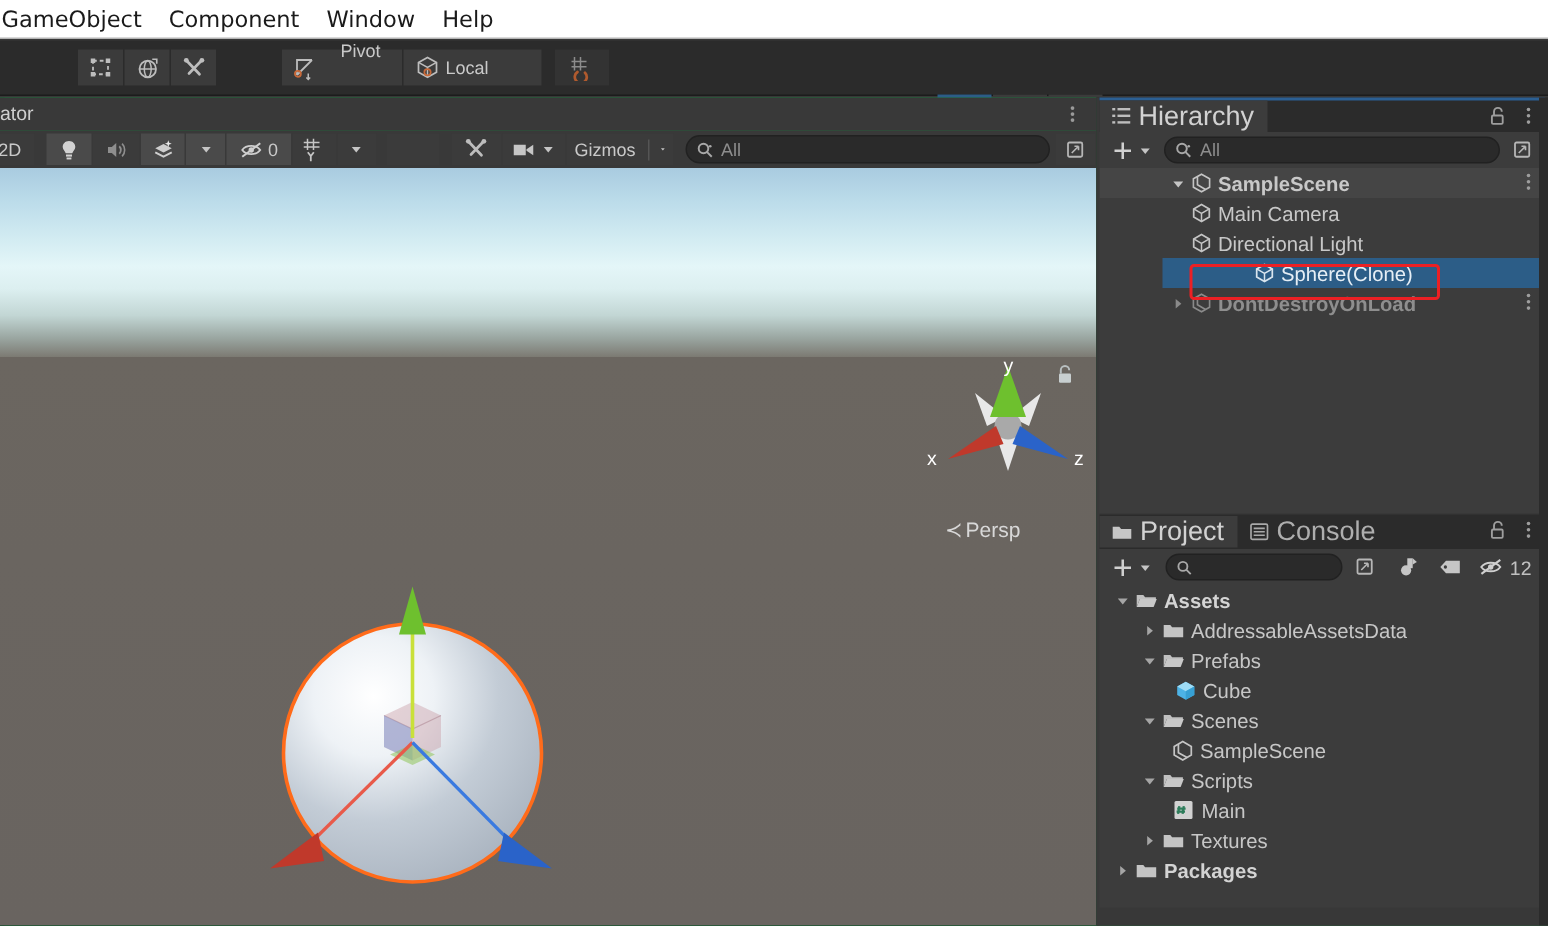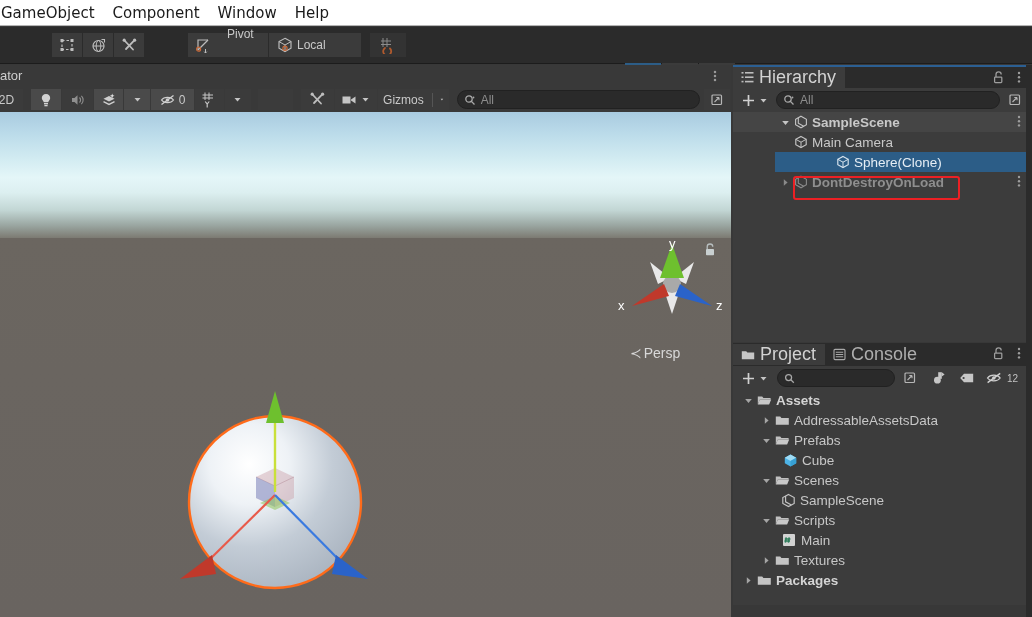--- a/index.html
+++ b/index.html
@@ -187,21 +187,21 @@
     border: 2px solid #ec2024; border-radius: 3px;
     pointer-events: none;
   }
 
   
   .proj-panel {
     position: absolute; left: 2px; top: 278px; width: 297px; height: 262px;
     background: #383838;
   }
   .proj-counter { display: flex; align-items: center; gap: 2px; padding: 0 5px; }
-  .proj-counter .num { font-size: 10px; color: #c0c0c0; }
+  .proj-counter .num { font-size: 13px; color: #c0c0c0; }
   .proj-tree {
     position: absolute; left: 0; top: 47px; width: 100%; bottom: 0;
     background: #3c3c3c; overflow: hidden;
   }
   .prow {
     height: 20px; display: flex; align-items: center;
     font-size: 13.5px; color: #c7c7c7; white-space: nowrap;
   }
   .prow .tw { width: 14px; display:flex; align-items:center; justify-content:center; flex-shrink:0; }
   .prow .ico { width: 18px; display:flex; align-items:center; justify-content:center; flex-shrink:0; }
@@ -608,20 +608,30 @@
           <span style="width:59px;flex-shrink:0;"></span>
           <span class="ico">
             <svg width="14" height="14" viewBox="0 0 14 14">
               <path d="M7 1.4 L12.2 4.3 L12.2 9.7 L7 12.6 L1.8 9.7 L1.8 4.3 Z" fill="none" stroke="#c4c4c4" stroke-width="1.15"></path>
               <path d="M1.8 4.3 L7 7.2 L12.2 4.3 M7 7.2 L7 12.6" fill="none" stroke="#c4c4c4" stroke-width="1"></path>
             </svg>
           </span>
           <span class="lbl">Main Camera</span>
         </div>
 
+        <div class="row">
+          <span style="width:59px;flex-shrink:0;"></span>
+          <span class="ico">
+            <svg width="14" height="14" viewBox="0 0 14 14">
+              <path d="M7 1.4 L12.2 4.3 L12.2 9.7 L7 12.6 L1.8 9.7 L1.8 4.3 Z" fill="none" stroke="#c4c4c4" stroke-width="1.15"></path>
+              <path d="M1.8 4.3 L7 7.2 L12.2 4.3 M7 7.2 L7 12.6" fill="none" stroke="#c4c4c4" stroke-width="1"></path>
+            </svg>
+          </span>
+          <span class="lbl">Directional Light</span>
+        </div>
 
         <div class="row sel">
           <span style="width:59px;flex-shrink:0;"></span>
           <span class="ico">
             <svg width="14" height="14" viewBox="0 0 14 14">
               <path d="M7 1.4 L12.2 4.3 L12.2 9.7 L7 12.6 L1.8 9.7 L1.8 4.3 Z" fill="none" stroke="#d8e4ee" stroke-width="1.15"></path>
               <path d="M1.8 4.3 L7 7.2 L12.2 4.3 M7 7.2 L7 12.6" fill="none" stroke="#d8e4ee" stroke-width="1"></path>
             </svg>
           </span>
           <span class="lbl">Sphere(Clone)</span>

